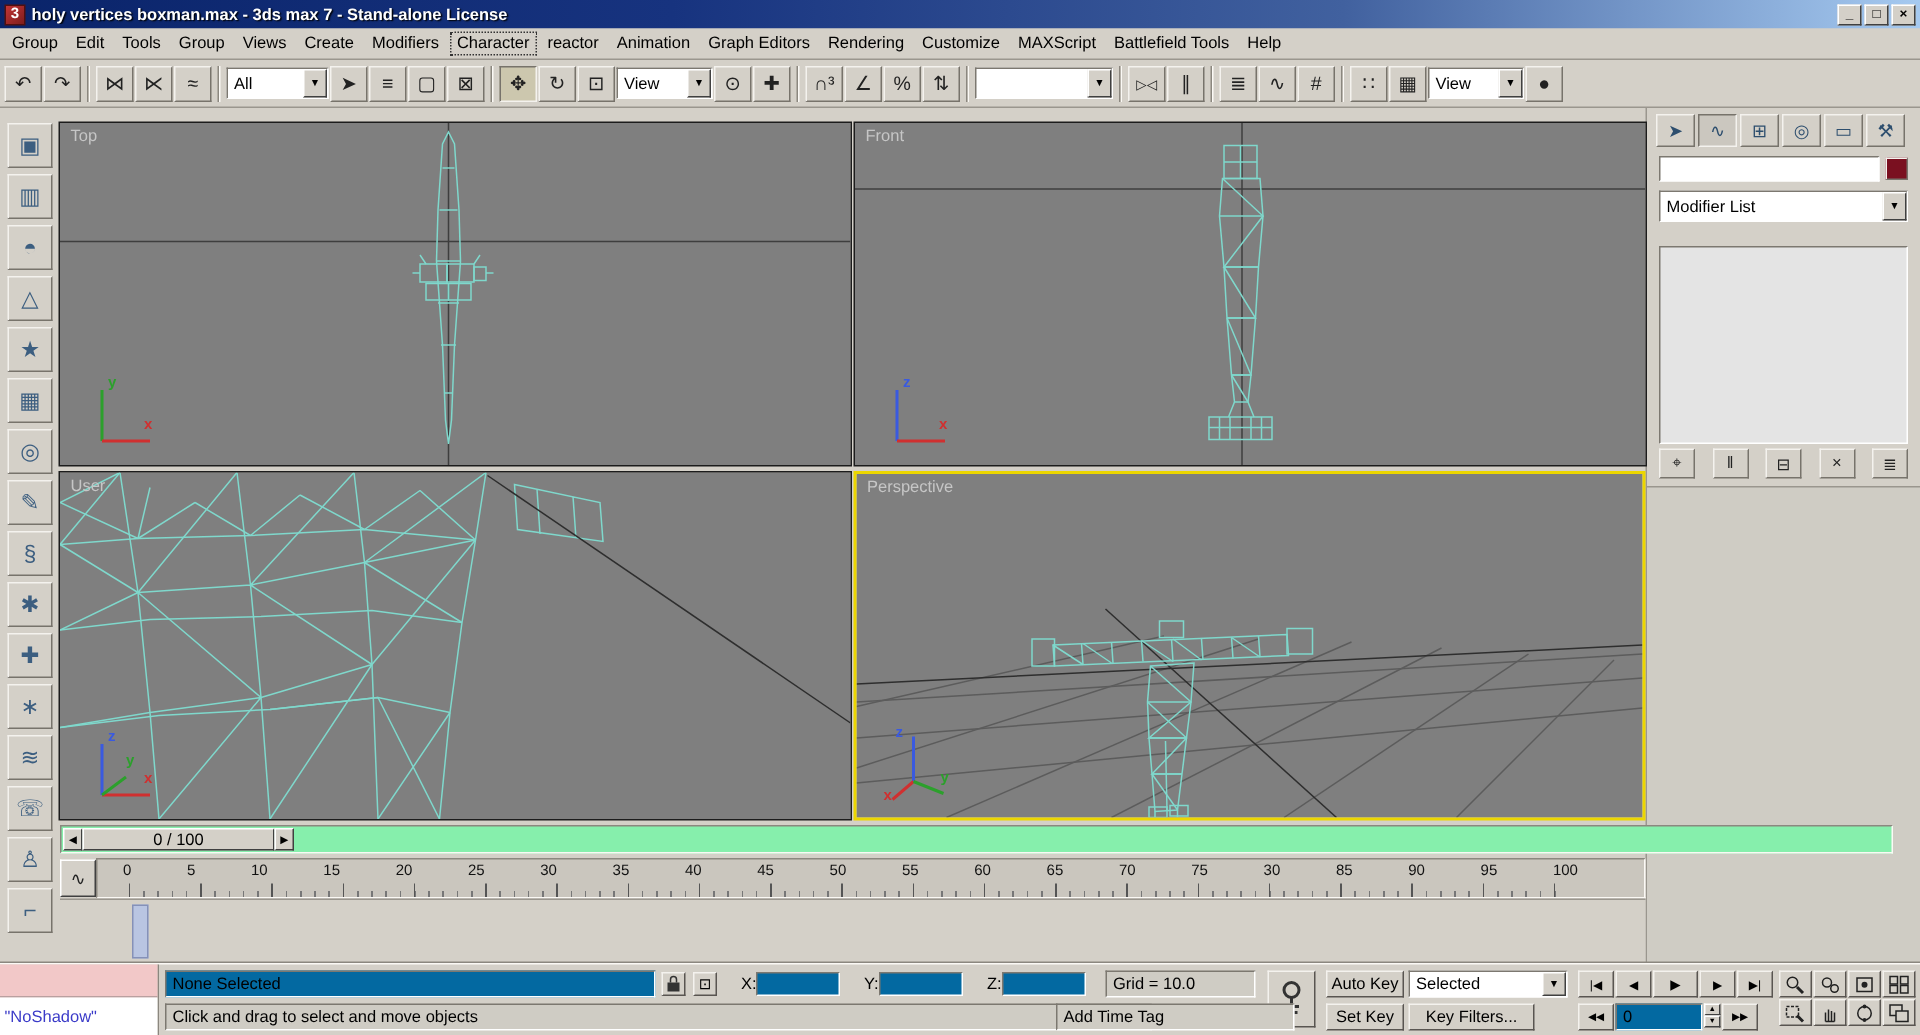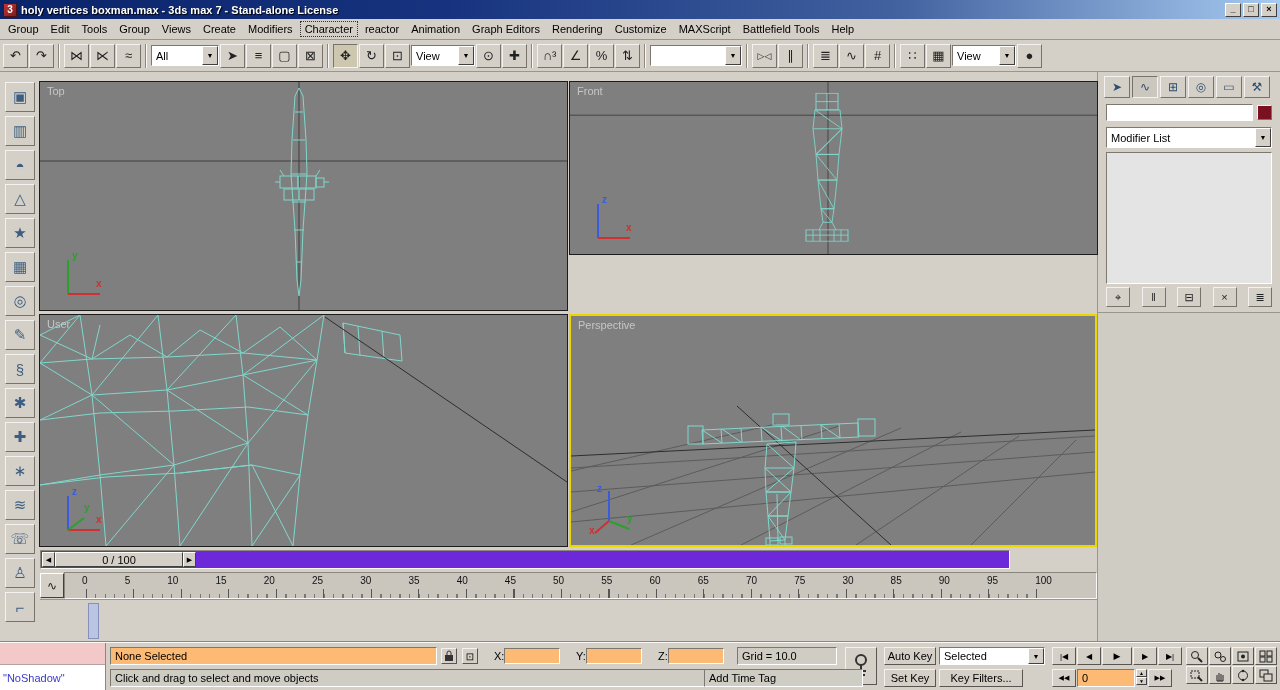--- a/index.html
+++ b/index.html
@@ -29,31 +29,31 @@
 .w68{width:68px}.w64{width:64px}.w92{width:92px}
 
 
 .main{position:absolute;top:72px;left:0;width:1280px;height:570px;display:flex}
 .left-toolbar{width:40px;display:flex;flex-direction:column;align-items:center;padding-top:10px;gap:4px;flex:0 0 auto}
 .ltbtn{width:30px;height:30px;background:#d4d0c8;border:1px solid;border-color:#f4f2ee #77736b #77736b #f4f2ee;display:flex;align-items:center;justify-content:center;font-size:15px;color:#3c5e80}
 .center{width:1057px;position:relative;flex:0 0 auto}
 .vp{position:absolute;background:#7f7f7f;outline:1px solid #1c1c1c;overflow:hidden}
 .vp svg{position:absolute;inset:0;width:100%;height:100%}
 .vp-top{left:0;top:10px;width:527px;height:228px}
-.vp-front{left:530px;top:10px;width:527px;height:172px}
+.vp-front{left:530px;top:10px;width:527px;height:228px}
 .vp-user{left:0;top:243px;width:527px;height:231px}
 .vp-persp{left:531px;top:244px;width:524px;height:229px;outline:2px solid #ecd600}
 .vp-label{position:absolute;left:7px;top:3px;color:#c6c6c6;font-size:11px}
 .tripod{position:absolute;left:18px;bottom:6px;width:48px;height:56px}
 .tripod svg{position:absolute;inset:0;width:100%;height:100%}
 .ax{position:absolute;font-size:10px;font-weight:bold}
 .ax-x{color:#d03030}.ax-y{color:#2ca02c}.ax-z{color:#3a5ae0}
 
 
-.ts-row{position:absolute;left:0;top:478px;width:970px;height:19px;background:#6d28d9;border:1px solid;border-color:#8b877f #fbf9f5 #fbf9f5 #8b877f}
+.ts-row{position:absolute;left:0;top:478px;width:1222px;height:19px;background:#86efac;border:1px solid;border-color:#8b877f #fbf9f5 #fbf9f5 #8b877f}
 .ts-handle{position:absolute;left:1px;top:1px;bottom:1px;width:154px;display:flex}
 .ts-arrow{width:13px;background:#d4d0c8;border:1px solid;border-color:#fff #404040 #404040 #fff;font-size:7px;display:flex;align-items:center;justify-content:center}
 .ts-value{flex:1;background:#d4d0c8;border:1px solid;border-color:#fff #404040 #404040 #fff;display:flex;align-items:center;justify-content:center;font-size:11px}
 
 
 .ruler{position:absolute;left:0;top:500px;width:1057px;height:27px;display:flex;align-items:stretch}
 .mini-curve-btn{width:24px;margin:1px 0;background:#d4d0c8;border:1px solid;border-color:#fff #404040 #404040 #fff;display:flex;align-items:center;justify-content:center;font-size:12px;color:#222;flex:0 0 auto}
 .ruler-band{flex:1;background:#cac6be;border:1px solid;border-color:#8b877f #fbf9f5 #fbf9f5 #8b877f;position:relative;
  background-image:
   repeating-linear-gradient(90deg,#555 0 1px,transparent 1px 47.5px),
@@ -64,30 +64,30 @@
 .frame-indicator{position:absolute;left:48px;top:3px;bottom:3px;width:11px;background:#b9c5e2;border:1px solid #8591b8}
 
 
 .right-panel{width:183px;margin-left:auto;background:#d4d0c8;border-left:1px solid #9a968e;display:flex;flex-direction:column}
 .cp-tabs{display:flex;padding:4px 4px 2px 6px;gap:2px}
 .cp-tab{width:26px;height:22px;background:#d4d0c8;border:1px solid;border-color:#f4f2ee #77736b #77736b #f4f2ee;display:flex;align-items:center;justify-content:center;font-size:12px;color:#2d4e6e}
 .cp-tab.pressed{border-color:#77736b #f4f2ee #f4f2ee #77736b;background:#cbc7bf}
 .cp-name-row{display:flex;align-items:center;padding:4px 8px 2px 8px;gap:4px}
 .cp-name{flex:1;height:17px;background:#fff;border:1px solid;border-color:#7c7870 #fff #fff #7c7870}
 .cp-swatch{width:15px;height:15px;background:#7a1020;border:1px solid;border-color:#f4f2ee #77736b #77736b #f4f2ee}
-.cp-modlist{margin:4px 8px 0 8px}
+.cp-modlist{margin:4px 8px 12px 8px}
 .cp-stack{height:132px;margin:4px 8px 0 8px;background:#e4e4e4;border:1px solid;border-color:#7c7870 #fff #fff #7c7870}
 .cp-stack-btns{display:flex;justify-content:space-between;padding:3px 8px}
 .cp-sbtn{width:24px;height:20px;background:#d4d0c8;border:1px solid;border-color:#f4f2ee #77736b #77736b #f4f2ee;display:flex;align-items:center;justify-content:center;font-size:11px;color:#222}
 .cp-rollouts{flex:1;margin:2px 0 0 0;background:#cfccc4;border-top:1px solid #9a968e}
 
 
 .statusbar{position:absolute;left:0;top:642px;width:1280px;height:48px;background:#d4d0c8;border-top:1px solid #fbf9f5;box-shadow:0 -1px 0 #8b877f}
 .sb{position:absolute}
-.sunken-w{background:#fdba74;border:1px solid;border-color:#7c7870 #fff #fff #7c7870}
+.sunken-w{background:#0369a1;border:1px solid;border-color:#7c7870 #fff #fff #7c7870}
 .sunken-g{background:#cfccc4;border:1px solid;border-color:#7c7870 #fff #fff #7c7870}
 .btn{background:#d4d0c8;border:1px solid;border-color:#f4f2ee #595551 #595551 #f4f2ee;display:flex;align-items:center;justify-content:center;font-size:11px}
 .txt{display:flex;align-items:center;padding:0 4px;white-space:nowrap;overflow:hidden}
 .listener{left:0;top:0;width:106px;height:48px;border-right:1px solid #8b877f}
 .listener .pink{height:22px;background:#f2c8c8;border-bottom:1px solid #b9a0a0}
 .listener .white{height:26px;background:#fff;color:#3a3ac8;display:flex;align-items:center;padding-left:3px}
 .navgrid{left:1186px;top:4px;width:92px;height:40px;display:grid;grid-template-columns:repeat(4,22px);grid-template-rows:18px 18px;gap:1px}
 .nav-btn{background:#d4d0c8;border:1px solid;border-color:#f4f2ee #595551 #595551 #f4f2ee;display:flex;align-items:center;justify-content:center}
 .pb-row{display:flex;gap:1px}
 .pb{width:24px;height:18px}

